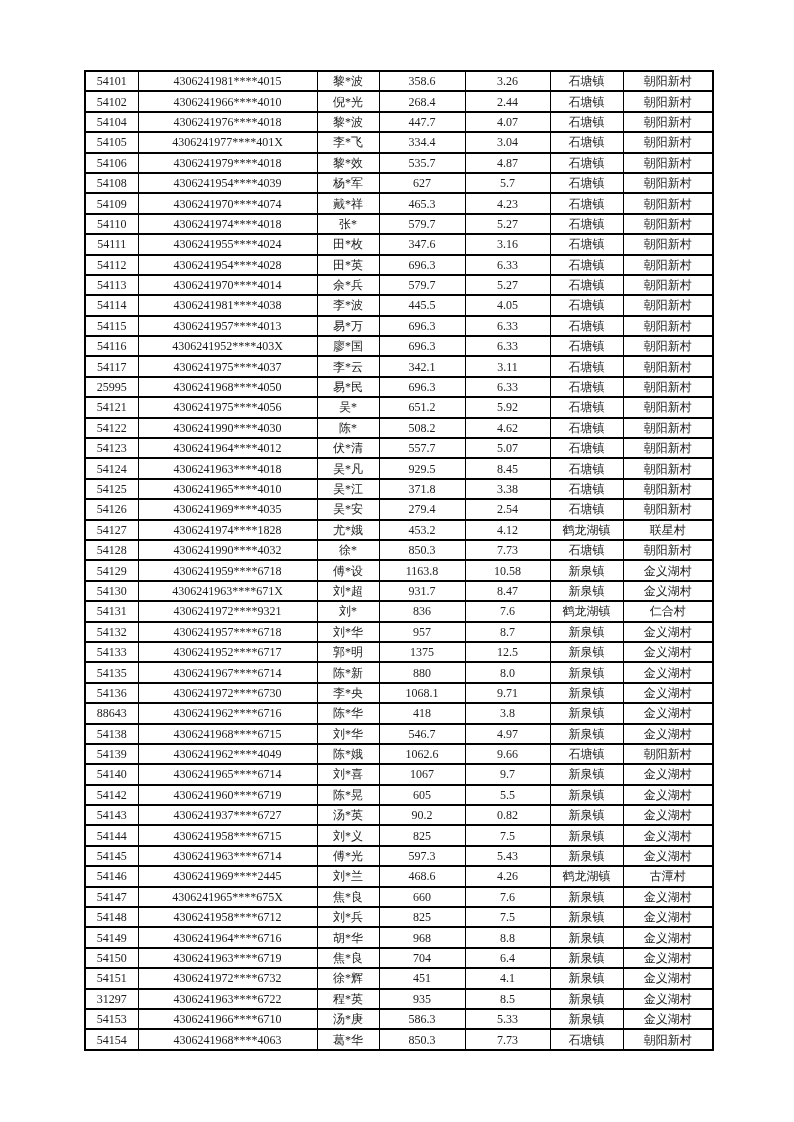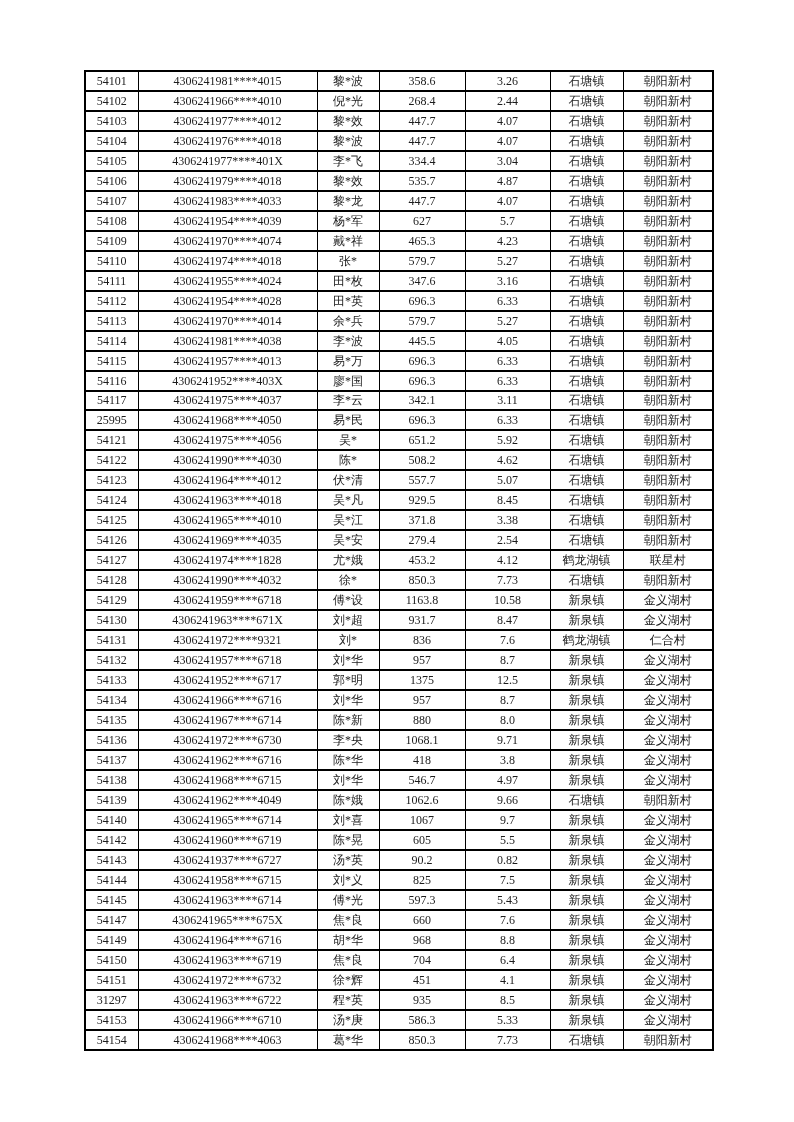--- a/index.html
+++ b/index.html
@@ -80,29 +80,20 @@
         <tr>
           <td>54102</td>
           <td>4306241966****4010</td>
           <td>倪*光</td>
           <td>268.4</td>
           <td>2.44</td>
           <td>石塘镇</td>
           <td>朝阳新村</td>
         </tr>
         <tr>
-          <td>54103</td>
-          <td>4306241977****4012</td>
-          <td>黎*效</td>
-          <td>447.7</td>
-          <td>4.07</td>
-          <td>石塘镇</td>
-          <td>朝阳新村</td>
-        </tr>
-        <tr>
           <td>54104</td>
           <td>4306241976****4018</td>
           <td>黎*波</td>
           <td>447.7</td>
           <td>4.07</td>
           <td>石塘镇</td>
           <td>朝阳新村</td>
         </tr>
         <tr>
           <td>54105</td>
@@ -112,29 +103,20 @@
           <td>3.04</td>
           <td>石塘镇</td>
           <td>朝阳新村</td>
         </tr>
         <tr>
           <td>54106</td>
           <td>4306241979****4018</td>
           <td>黎*效</td>
           <td>535.7</td>
           <td>4.87</td>
-          <td>石塘镇</td>
-          <td>朝阳新村</td>
-        </tr>
-        <tr>
-          <td>54107</td>
-          <td>4306241983****4033</td>
-          <td>黎*龙</td>
-          <td>447.7</td>
-          <td>4.07</td>
           <td>石塘镇</td>
           <td>朝阳新村</td>
         </tr>
         <tr>
           <td>54108</td>
           <td>4306241954****4039</td>
           <td>杨*军</td>
           <td>627</td>
           <td>5.7</td>
           <td>石塘镇</td>
@@ -341,48 +323,39 @@
         <tr>
           <td>54133</td>
           <td>4306241952****6717</td>
           <td>郭*明</td>
           <td>1375</td>
           <td>12.5</td>
           <td>新泉镇</td>
           <td>金义湖村</td>
         </tr>
         <tr>
-          <td>54134</td>
-          <td>4306241966****6716</td>
-          <td>刘*华</td>
-          <td>957</td>
-          <td>8.7</td>
-          <td>新泉镇</td>
-          <td>金义湖村</td>
-        </tr>
-        <tr>
           <td>54135</td>
           <td>4306241967****6714</td>
           <td>陈*新</td>
           <td>880</td>
           <td>8.0</td>
           <td>新泉镇</td>
           <td>金义湖村</td>
         </tr>
         <tr>
           <td>54136</td>
           <td>4306241972****6730</td>
           <td>李*央</td>
           <td>1068.1</td>
           <td>9.71</td>
           <td>新泉镇</td>
           <td>金义湖村</td>
         </tr>
         <tr>
-          <td>54137</td>
+          <td>88643</td>
           <td>4306241962****6716</td>
           <td>陈*华</td>
           <td>418</td>
           <td>3.8</td>
           <td>新泉镇</td>
           <td>金义湖村</td>
         </tr>
         <tr>
           <td>54138</td>
           <td>4306241968****6715</td>
@@ -440,29 +413,47 @@
         <tr>
           <td>54145</td>
           <td>4306241963****6714</td>
           <td>傅*光</td>
           <td>597.3</td>
           <td>5.43</td>
           <td>新泉镇</td>
           <td>金义湖村</td>
         </tr>
         <tr>
+          <td>54146</td>
+          <td>4306241969****2445</td>
+          <td>刘*兰</td>
+          <td>468.6</td>
+          <td>4.26</td>
+          <td>鹤龙湖镇</td>
+          <td>古潭村</td>
+        </tr>
+        <tr>
           <td>54147</td>
           <td>4306241965****675X</td>
           <td>焦*良</td>
           <td>660</td>
           <td>7.6</td>
           <td>新泉镇</td>
           <td>金义湖村</td>
         </tr>
         <tr>
+          <td>54148</td>
+          <td>4306241958****6712</td>
+          <td>刘*兵</td>
+          <td>825</td>
+          <td>7.5</td>
+          <td>新泉镇</td>
+          <td>金义湖村</td>
+        </tr>
+        <tr>
           <td>54149</td>
           <td>4306241964****6716</td>
           <td>胡*华</td>
           <td>968</td>
           <td>8.8</td>
           <td>新泉镇</td>
           <td>金义湖村</td>
         </tr>
         <tr>
           <td>54150</td>

